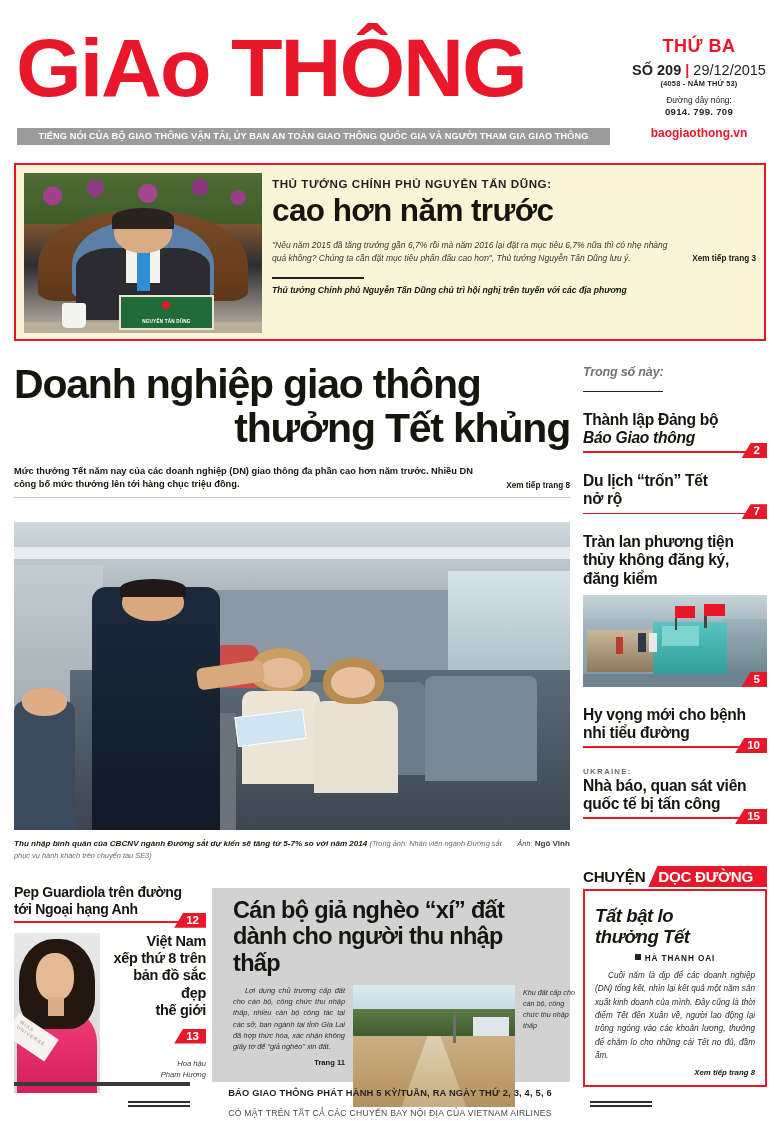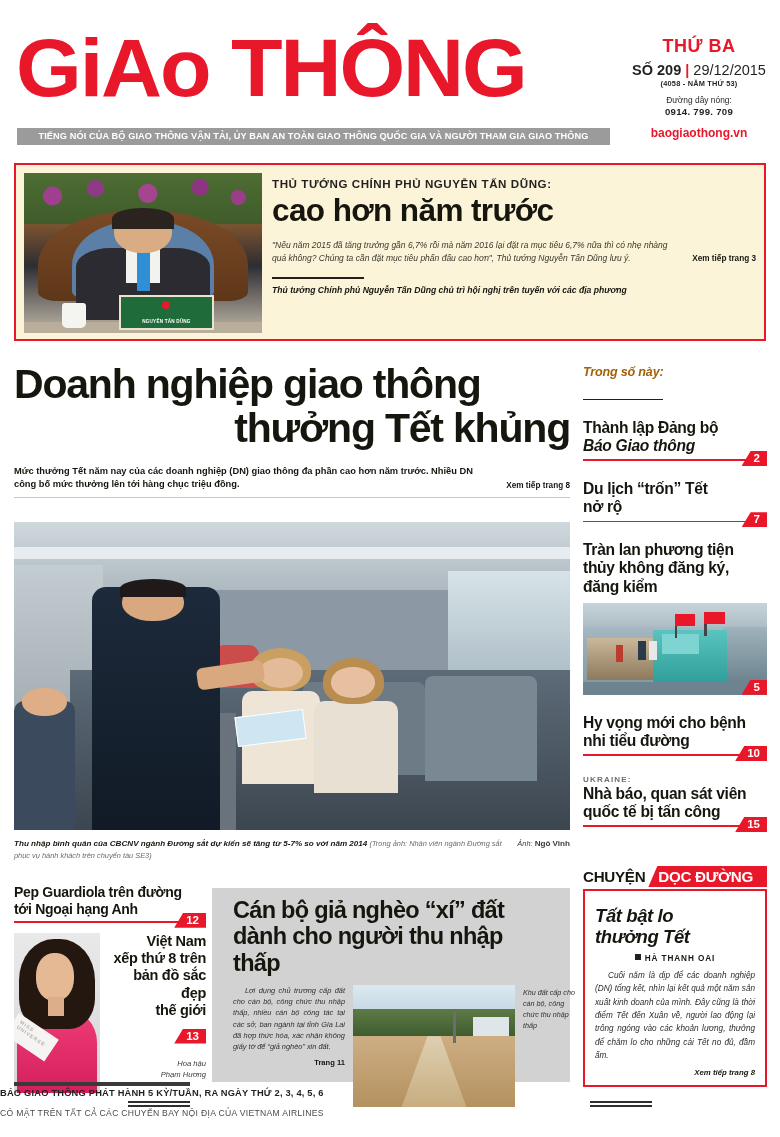--- a/index.html
+++ b/index.html
@@ -148,22 +148,22 @@
 
   .mp-cap{position:absolute;left:14px;top:838px;width:556px;
     font-size:7.4px;line-height:1.5;color:#16160f;}
   .mp-cap b{font-size:8.1px;font-style:italic;}
   .mp-cap i{font-style:italic;color:#6b6b6b;}
   .mp-cred{float:right;font-style:italic;color:#3a3a3a;}
   .mp-cred b{font-style:normal;}
 
   
   .side{position:absolute;left:583px;top:362px;width:184px;}
-  .side-title{font-size:12.6px;font-weight:bold;font-style:italic;color:#a16207;
-    border-bottom:1.6px solid #231f20;display:inline-block;padding-bottom:20px;
+  .side-title{font-size:12.6px;font-weight:bold;font-style:italic;color:#737373;
+    border-bottom:1.6px solid #231f20;display:inline-block;padding-bottom:12px;
     letter-spacing:-0.2px;}
   .side-item{margin-top:19px;position:relative;}
   .side-item h3{margin:0;font-size:15.6px;font-weight:bold;line-height:1.17;
     color:#16160f;letter-spacing:-0.3px;}
   .side-item h3 em{font-style:italic;}
   .side-kicker{font-size:8px;font-weight:bold;color:#6f6f6f;letter-spacing:1.2px;
     margin-bottom:1px;}
   .side-rule{margin-top:4px;height:1.6px;background:#e8172a;width:100%;}
   .pg{position:absolute;right:0;bottom:-5px;background:#e8172a;color:#fff;
     font-size:11.5px;font-weight:bold;padding:1px 7px 2px 12px;
@@ -257,21 +257,21 @@
     color:#16160f;text-align:center;}
   .br-by i{display:inline-block;width:6px;height:6px;background:#231f20;
     margin-right:4px;vertical-align:1px;}
   .br-p{margin-top:6px;font-size:8.2px;font-style:italic;line-height:1.62;
     color:#2b2b2b;text-align:justify;}
   .br-p .ind{display:inline-block;width:13px;}
   .br-more{margin-top:6px;text-align:right;font-size:7.8px;font-style:italic;
     font-weight:bold;color:#16160f;}
 
   
-  .footer{position:absolute;left:0;top:1088px;width:780px;text-align:left;}
+  .footer{position:absolute;left:0;top:1088px;width:780px;text-align:center;}
   .ft1{font-size:9.3px;font-weight:bold;color:#231f20;letter-spacing:.2px;}
   .ft-rules{position:relative;height:7px;margin-top:2px;}
   .ft-rules .l,.ft-rules .r{position:absolute;top:1px;height:2px;background:#2e2e2e;width:62px;}
   .ft-rules .l{left:128px;}.ft-rules .r{right:128px;}
   .ft-rules .l2,.ft-rules .r2{position:absolute;top:5px;height:2px;background:#2e2e2e;width:62px;}
   .ft-rules .l2{left:128px;}.ft-rules .r2{right:128px;}
   .ft2{margin-top:1px;font-size:8.6px;color:#4a4a4a;letter-spacing:.3px;}
 </style>
 </head>
 <body>

